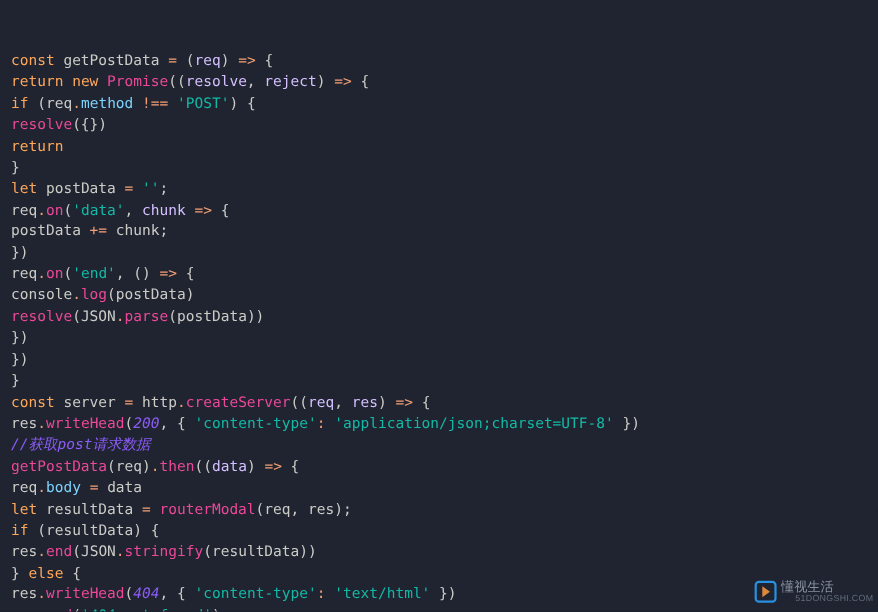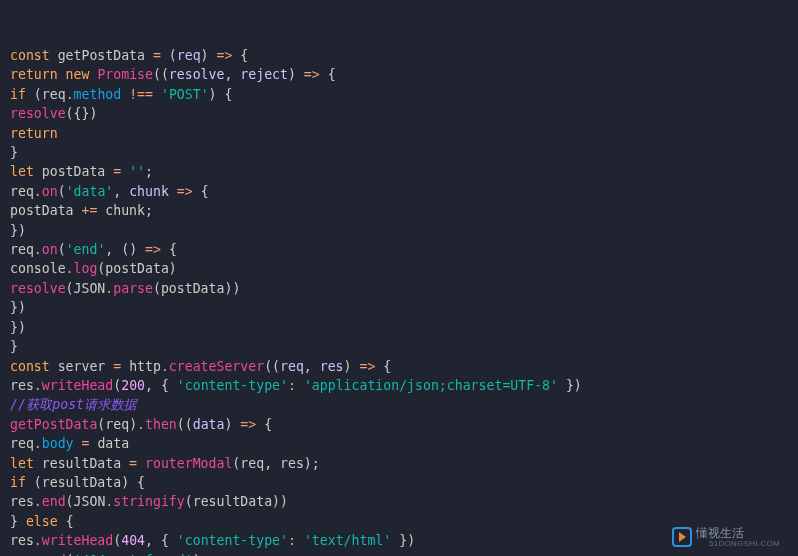--- a/index.html
+++ b/index.html
@@ -15,33 +15,34 @@
     color: #cbccc6;
   }
   .code-area {
     padding: 6px 0 0 10px;
     white-space: pre;
     margin-top: 40px;
   }
   .tok-kw   { color: #ffa759; }        
   .tok-fn   { color: #ec4899; }        
   .tok-str  { color: #14b8a6; }        
-  .tok-num  { color: #f0abfc; }        
+  .tok-num  { color: #8b5cf6; font-style: italic; }        
   .tok-id   { color: #cbccc6; }        
   .tok-op   { color: #f29e74; }        
   .tok-par  { color: #cbccc6; }        
   .tok-var  { color: #d4bfff; }        
-  .tok-prop { color: #0ea5e9; }        
+  .tok-prop { color: #7dd3fc; }        
   .tok-cm   { color: #8b5cf6; font-style: italic; } 
 
   .watermark {
     position: absolute;
-    right: 18px;
+    right: 4px;
     bottom: 8px;
     display: flex;
+    align-items: center;
     gap: 4px;
     opacity: 0.85;
     pointer-events: none;
   }
   .watermark .wm-logo {
     width: 20px;
     height: 20px;
     border: 2px solid #2aa4ff;
     border-radius: 4px;
     display: flex;

